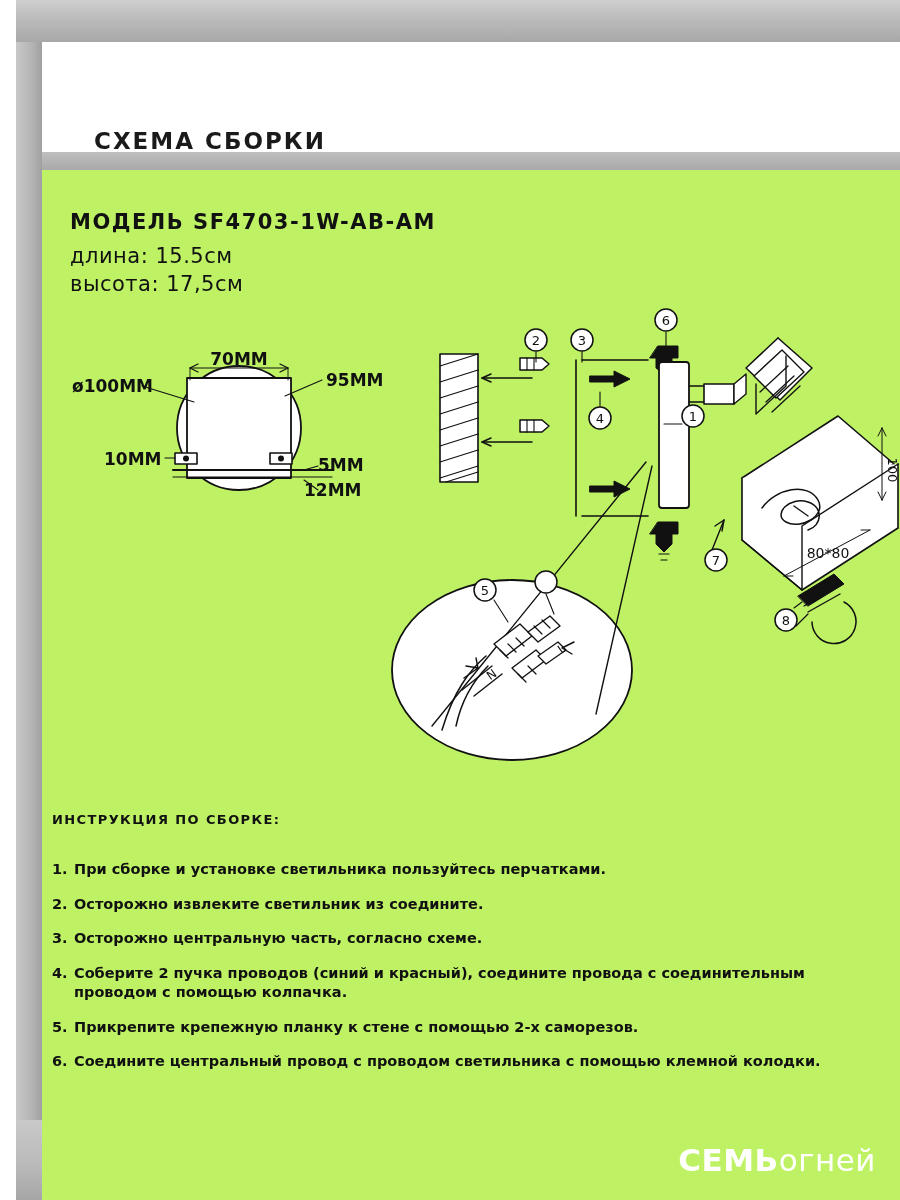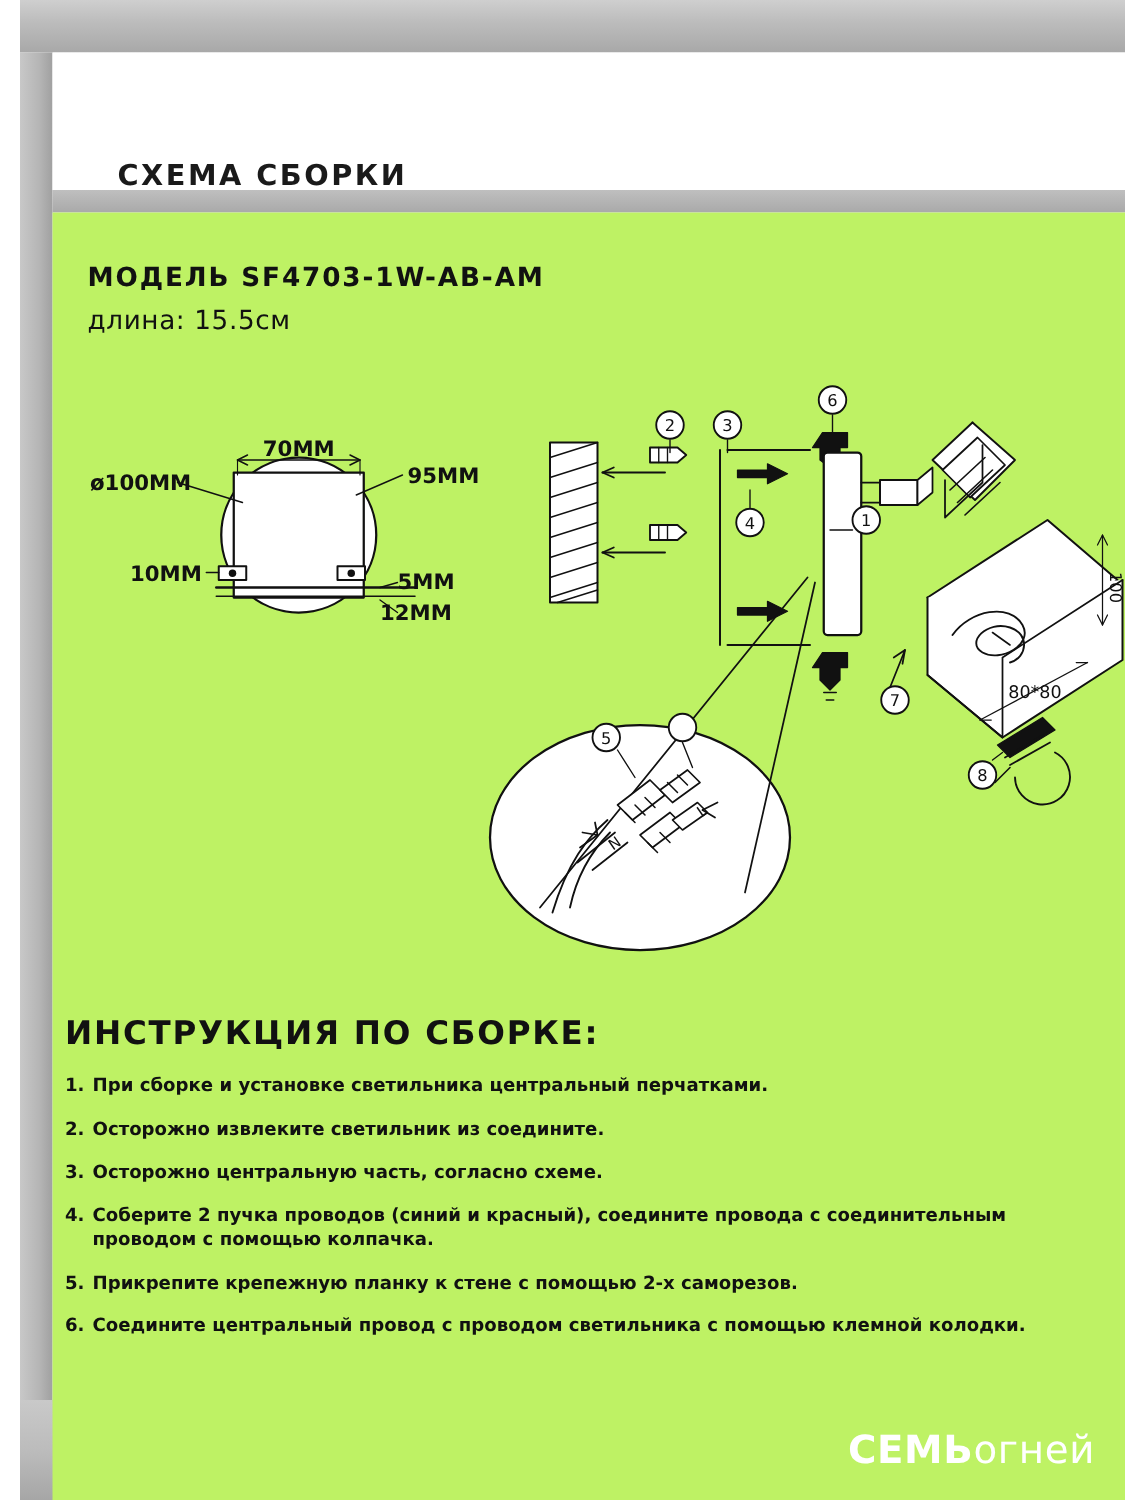--- a/index.html
+++ b/index.html
@@ -88,21 +88,21 @@
   .spec .dim {
     font-size: 21px;
     letter-spacing: .5px;
     margin-bottom: 4px;
     white-space: nowrap;
   }
   
   .instr-title {
     position: absolute;
     left: 10px; top: 642px;
-    font-size: 26px;
+    font-size: 13px;
     font-weight: bold;
     letter-spacing: 1.4px;
     color: #111;
   }
   .instr-list {
     position: absolute;
     left: 10px; top: 690px;
     width: 840px;
   }
   .instr-item {
@@ -154,20 +154,21 @@
   <div class="header-band">
     <div class="header-title">СХЕМА СБОРКИ</div>
   </div>
   <div class="header-rule"></div>
 
   <div class="content">
 
     <div class="spec">
       <div class="model">МОДЕЛЬ SF4703-1W-AB-AM</div>
       <div class="dim">длина: 15.5см</div>
+      <div class="dim">высота: 17,5см</div>
     </div>
 
     <svg class="diagram" viewBox="0 0 858 640" xmlns="http://www.w3.org/2000/svg">
       <g fill="none" stroke="#111" stroke-width="1.6" stroke-linecap="round" stroke-linejoin="round">
 
         <g>
           <circle cx="197" cy="258" r="62" fill="#fff" stroke="#111" stroke-width="1.8"></circle>
           <rect x="145" y="208" width="104" height="100" fill="#fff" stroke="#111" stroke-width="1.8"></rect>
 
           <rect x="133" y="283" width="22" height="11" fill="#fff" stroke="#111" stroke-width="1.6"></rect>
@@ -335,21 +336,21 @@
         <text x="452" y="508" font-size="12" text-anchor="middle" transform="rotate(-35 452 508)">N</text>
         <text x="522" y="482" font-size="12" text-anchor="middle" transform="rotate(-35 522 482)">L</text>
       </g>
     </svg>
 
     <div class="instr-title">ИНСТРУКЦИЯ ПО СБОРКЕ:</div>
 
     <div class="instr-list">
       <div class="instr-item">
         <span class="num">1.</span>
-        <span class="txt">При сборке и установке светильника центральный перчатками.</span>
+        <span class="txt">При сборке и установке светильника пользуйтесь перчатками.</span>
       </div>
       <div class="instr-item">
         <span class="num">2.</span>
         <span class="txt">Осторожно извлеките светильник из соедините.</span>
       </div>
       <div class="instr-item">
         <span class="num">3.</span>
         <span class="txt">Осторожно центральную часть, согласно схеме.</span>
       </div>
       <div class="instr-item">

